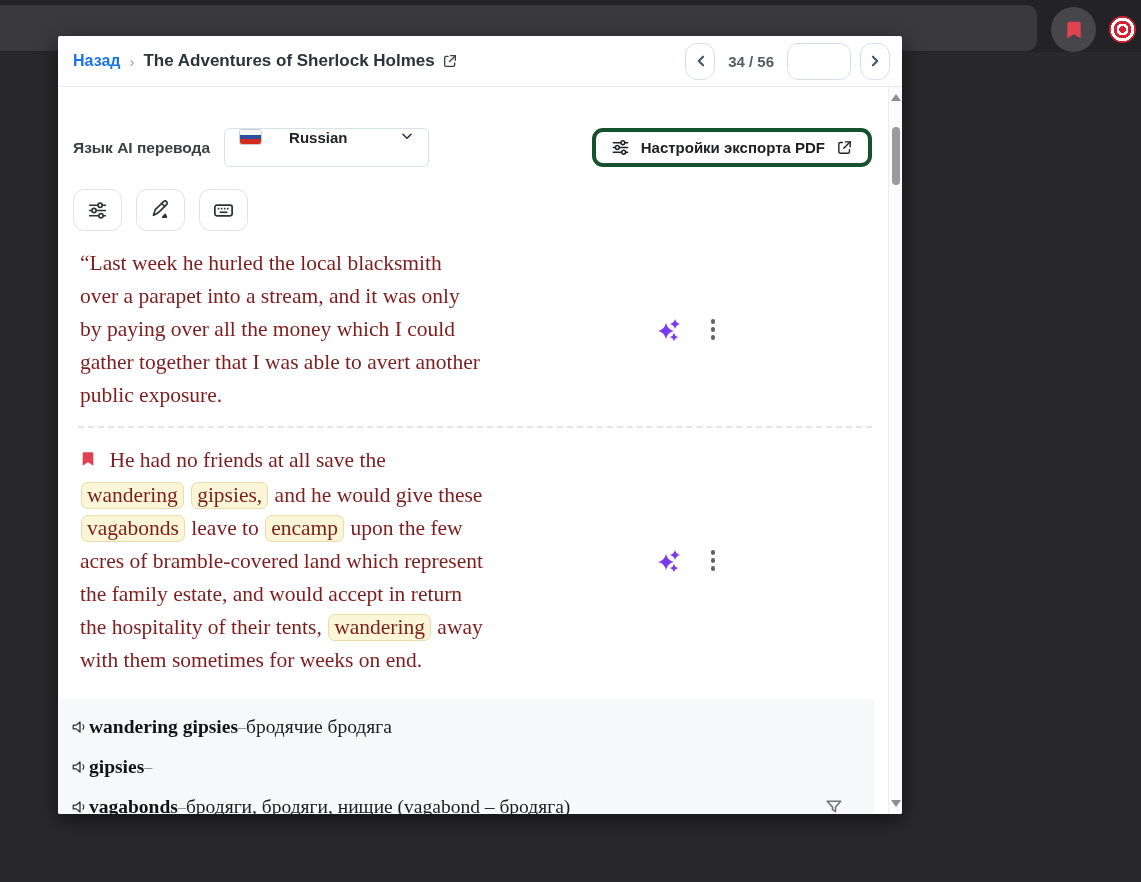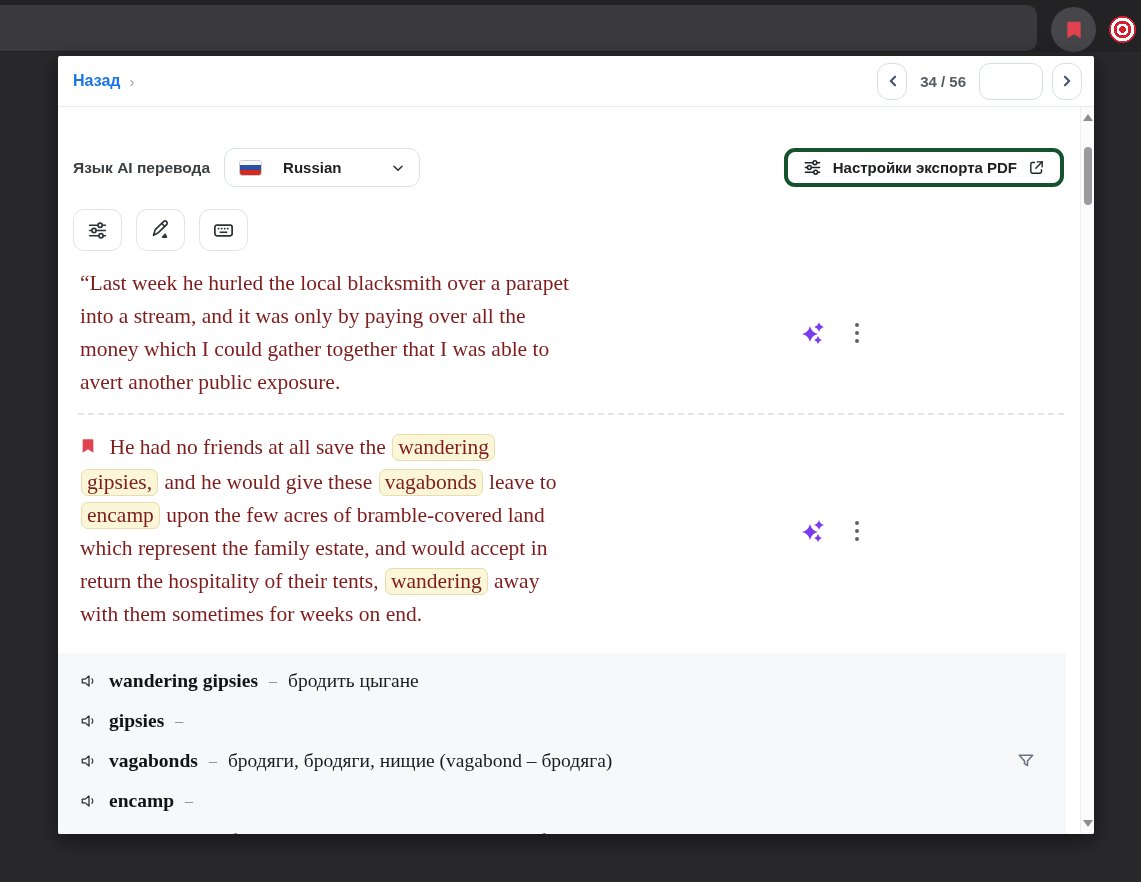--- a/index.html
+++ b/index.html
@@ -7,38 +7,38 @@
   body { background:#29292c; font-family:"Liberation Sans", sans-serif; position:relative; }
 
   
   .chrome-top { position:absolute; left:0; top:0; width:1141px; height:52px; background:#232326; }
   .addr-bar { position:absolute; left:0px; top:5px; width:1037px; height:46px; background:#3a3a3e; border-radius:0 10px 10px 0; }
   .ext-circle { position:absolute; left:1051px; top:7px; width:45px; height:45px; border-radius:50%; background:#47474b; display:flex; align-items:center; justify-content:center; }
   .bullseye { position:absolute; left:1109px; top:16px; width:27px; height:27px; border-radius:50%;
     background:radial-gradient(circle, #d6202f 0 17%, #ffffff 17% 31%, #d6202f 31% 46%, #ffffff 46% 62%, #d6202f 62% 100%); }
 
   
-  .modal { position:absolute; left:58px; top:56px; width:1036px; height:778px; background:#ffffff; border-radius:2px; box-shadow:0 6px 22px rgba(0,0,0,.55); overflow:hidden; }
+  .modal { position:absolute; left:58px; top:36px; width:844px; height:778px; background:#ffffff; border-radius:2px; box-shadow:0 6px 22px rgba(0,0,0,.55); overflow:hidden; }
 
   .modal-header { height:51px; display:flex; align-items:center; padding:0 12px 0 15px; border-bottom:1px solid #e7eaee; }
   .back-link { color:#1a73e8; font-size:16px; font-weight:700; text-decoration:none; cursor:pointer; }
   .crumb-sep { color:#9aa0a6; font-size:15px; margin:0 9px; }
   .doc-title { color:#2d3338; font-size:17px; font-weight:700; display:flex; align-items:center; gap:7px; }
   .hdr-right { margin-left:auto; display:flex; align-items:center; gap:9px;justify-content:flex-end; }
   .nav-round { width:30px; height:37px; border:1px solid #d7deeb; border-radius:12px; background:#fff; display:flex; align-items:center; justify-content:center; cursor:pointer; }
   .page-pos { color:#555b63; font-size:15px; font-weight:700; margin:0 4px; }
   .page-input { width:64px; height:37px; border:1px solid #d7deeb; border-radius:11px; outline:none; font-size:14px; padding:0 8px; color:#333; }
 
   
   .content { position:relative; height:727px; }
   .scrollpane { position:absolute; left:0; top:0; right:14px; bottom:0; overflow:hidden; }
 
   .controls-row { display:flex; align-items:center; margin:41px 16px 0 15px; }
   .lang-label { font-size:15.5px; font-weight:700; color:#3c4043; margin-left:0; }
-  .lang-select { margin-left:14px; height:39px; min-width:196px; border:1px solid #dae0ec; border-radius:11px; background:#fff; display:flex; align-items:center; padding:0 14px; gap:21px; cursor:pointer; }
+  .lang-select { margin-left:14px; height:39px; min-width:196px; border:1px solid #dae0ec; border-radius:6px; background:#fff; display:flex; padding:0 14px; gap:27px; cursor:pointer; }
   .flag { width:23px; height:16px; border-radius:3px; border:1px solid #c9ced6; overflow:hidden; display:flex; flex-direction:column; }
   .flag div { flex:1; }
   .flag .w { background:#f4f6f8; } .flag .b { background:#2b50a1; } .flag .r { background:#d52b1e; }
   .lang-value { font-size:15px; font-weight:700; color:#202124; margin-right:auto; padding-right:26px; }
   .pdf-btn { margin-left:auto; height:39px; border:4px solid #14532d; border-radius:11px; background:#fff; display:flex; align-items:center; gap:11px; padding:0 15px; cursor:pointer; }
   .pdf-btn span { font-size:15px; font-weight:700; color:#202124; }
 
   .toolbar-row { display:flex; gap:14px; margin:22px 15px 0 15px; }
   .tool-btn { width:49px; height:42px; border:1px solid #dfe3ea; border-radius:11px; background:#fff; display:flex; align-items:center; justify-content:center; cursor:pointer; }
 
@@ -47,21 +47,21 @@
   .para-text .hl { background:#fcf6d8; border:1px solid #e7ddad; border-radius:7px; padding:0 5px 1px; margin:0 1px; box-decoration-break:clone; -webkit-box-decoration-break:clone; }
   .para-actions { flex:1; display:flex; align-items:center; justify-content:center; gap:30px; min-width:118px; }
   .bm { display:none; margin-right:8px; vertical-align:-2px; }
   .bm.show { display:inline-block; }
   .dots { display:flex; flex-direction:column; gap:3.5px; cursor:pointer; }
   .dots i { width:4.5px; height:4.5px; border-radius:50%; background:#5f6368; }
 
   .dashed-div { border:0; border-top:2px dashed #e3e6ea; margin:0 16px 0 20px; }
 
   .vocab-block { position:relative; background:#f7f8fa; margin:8px 14px 0 0; padding:8px 0; }
-  .vocab-row { display:flex; align-items:center; gap:11px; padding:9px 22px; font-family:"Liberation Serif","DejaVu Serif",serif; }
+  .vocab-row { display:flex; align-items:center; padding:9px 13px; font-family:"Liberation Serif","DejaVu Serif",serif; }
   .vocab-word { font-size:19.5px; font-weight:700; color:#111317; }
   .vocab-sep { color:#7d838c; font-size:16px; }
   .vocab-tr { font-size:19.5px; color:#1a1c1f; }
   .speaker { align-self:center; cursor:pointer; display:flex; }
   .filter-ic { position:absolute; right:30px; top:50%; transform:translateY(-50%); cursor:pointer; }
 
   
   .sb { position:absolute; right:0; top:0; width:14px; height:100%; background:#fbfbfc; border-left:1px solid #ededef; }
   .sb-up, .sb-down { position:absolute; left:2px; width:0; height:0; border-left:5px solid transparent; border-right:5px solid transparent; cursor:pointer; }
   .sb-up { top:7px; border-bottom:7px solid #8d8d90; }
@@ -79,20 +79,28 @@
       </svg>
   </div>
   <div class="bullseye"></div>
 </div>
 
 <div class="modal">
 
   <div class="modal-header">
     <a class="back-link">Назад</a>
     <span class="crumb-sep">›</span>
+    <div class="doc-title">
+      <span>The Adventures of Sherlock Holmes</span>
+      <svg width="16" height="16" viewBox="0 0 24 24" fill="none" stroke="#3c4043" stroke-width="2" stroke-linecap="round" stroke-linejoin="round">
+          <path d="M9 5H6a2 2 0 0 0-2 2v11a2 2 0 0 0 2 2h11a2 2 0 0 0 2-2v-3"></path>
+          <path d="M13 4h7v7"></path>
+          <path d="M20 4l-9 9"></path>
+        </svg>
+    </div>
     <div class="hdr-right">
       <div class="nav-round">
         <svg width="9" height="12" viewBox="0 0 10 14" fill="none" stroke="#44536e" stroke-width="2.4" stroke-linecap="round" stroke-linejoin="round">
             <path d="M8 2L3 7l5 5"></path>
           </svg>
       </div>
       <span class="page-pos">34 / 56</span>
       <input class="page-input" value="" style="">
       <div class="nav-round">
         <svg width="9" height="12" viewBox="0 0 10 14" fill="none" stroke="#44536e" stroke-width="2.4" stroke-linecap="round" stroke-linejoin="round">
@@ -208,21 +216,21 @@
         <div id="vocab-list">
   <div class="vocab-row">
     <span class="speaker">
       <svg width="18" height="18" viewBox="0 0 24 24" fill="none" stroke="#2b2e33" stroke-width="1.7" stroke-linejoin="round">
                   <path d="M3 9.5v5h4l5 4.2V5.3L7 9.5H3z"></path>
                   <path d="M15.5 8.5a5 5 0 0 1 0 7"></path>
                 </svg>
     </span>
     <span class="vocab-word">wandering gipsies</span>
     <span class="vocab-sep">–</span>
-    <span class="vocab-tr">бродить цыгане</span>
+    <span class="vocab-tr">бродячие бродяга</span>
   </div>
 
   <div class="vocab-row">
     <span class="speaker">
       <svg width="18" height="18" viewBox="0 0 24 24" fill="none" stroke="#2b2e33" stroke-width="1.7" stroke-linejoin="round">
                   <path d="M3 9.5v5h4l5 4.2V5.3L7 9.5H3z"></path>
                   <path d="M15.5 8.5a5 5 0 0 1 0 7"></path>
                 </svg>
     </span>
     <span class="vocab-word">gipsies</span>

